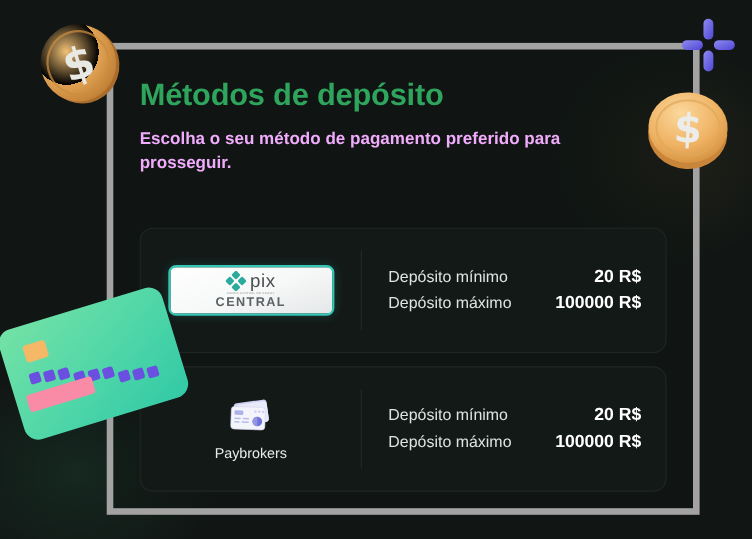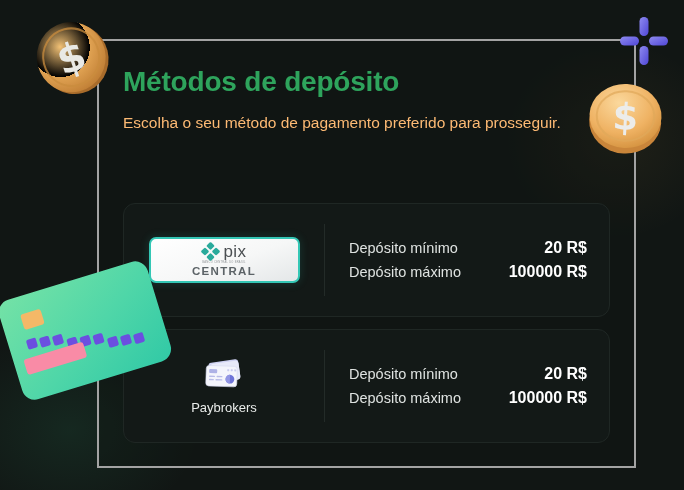--- a/index.html
+++ b/index.html
@@ -28,45 +28,45 @@
     width: 220px; height: 200px;
     background: radial-gradient(ellipse at center, rgba(230,170,70,0.07), rgba(0,0,0,0) 70%);
     pointer-events: none;
   }
 
   
   #panel {
     position: absolute;
     left: 97px; top: 39px;
     width: 539px; height: 429px;
-    border: 2px solid #a3a3a3;
+    border: 6px solid #a3a3a3;
     background: rgba(14,19,17,0.35);
   }
 
   #panel-inner {
     position: absolute;
     left: 0; top: 0; right: 0; bottom: 0;
     padding: 26px 24px 0 24px;
   }
 
   
   .page-title {
     font-size: 28px;
     font-weight: bold;
     color: #2ea45c;
     letter-spacing: -0.2px;
     line-height: 1.1;
   }
   .page-subtitle {
     margin-top: 14px;
     font-size: 15.5px;
-    color: #fdba74;
+    color: #f0abfc;
     line-height: 1.45;
     max-width: 450px;
-    font-weight: normal;
+    font-weight: bold;
   }
 
   
   #methods {
     position: absolute;
     left: 24px; top: 162px; right: 24px;
   }
   .method-card {
     position: relative;
     height: 114px;

